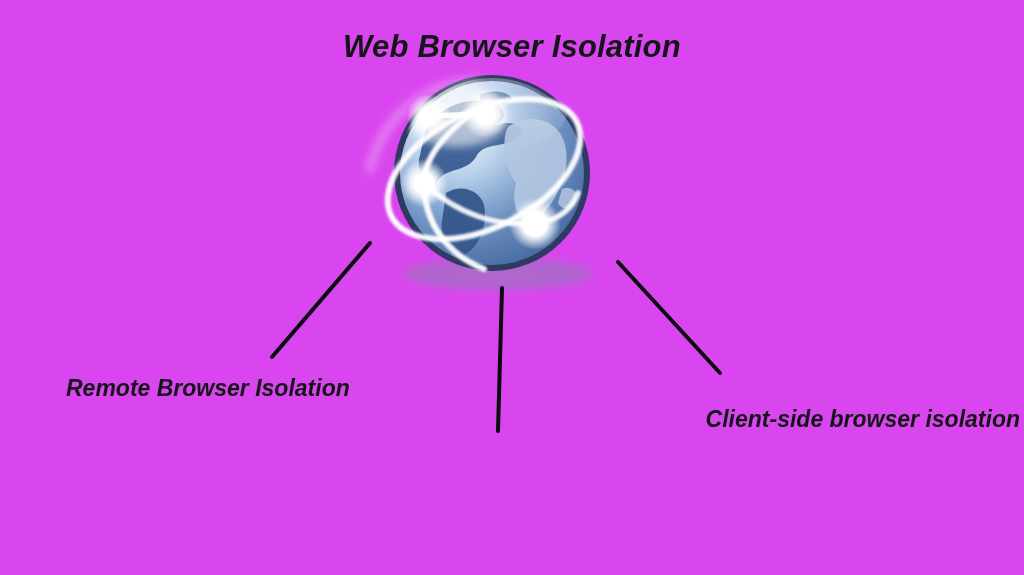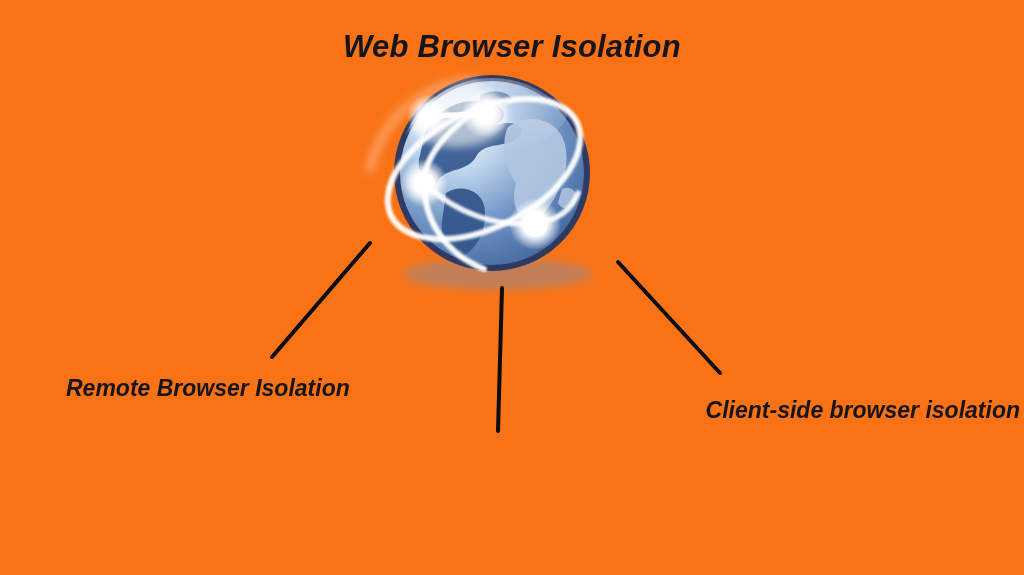--- a/index.html
+++ b/index.html
@@ -46,26 +46,26 @@
   .node-label {
     position: absolute;
     font-size: 23px;
     font-weight: bold;
     font-style: italic;
     color: #15151a;
     white-space: nowrap;
   }
   .label-remote   { left: 66px;  top: 375px; }
   .label-onprem   { left: 356px; top: 451px; }
-  .label-client   { right: 4px;  top: 397px; }
+  .label-client   { right: 4px;  top: 406px; }
 </style>
 </head>
 <body>
 
-<div class="canvas" style="background: #f97316;">
+<div class="canvas" style="background: #d946ef;">
 
   <div class="title" style="color: rgb(21, 21, 26);">Web Browser Isolation</div>
 
   <div class="globe-wrap">
     <svg width="216" height="225" viewBox="0 0 216 225" xmlns="http://www.w3.org/2000/svg">
       <defs>
         <radialGradient id="ocean" cx="32%" cy="26%" r="85%">
           <stop offset="0%" stop-color="#f3f9ff"></stop>
           <stop offset="28%" stop-color="#bdd4ec"></stop>
           <stop offset="62%" stop-color="#6e92c2"></stop>

